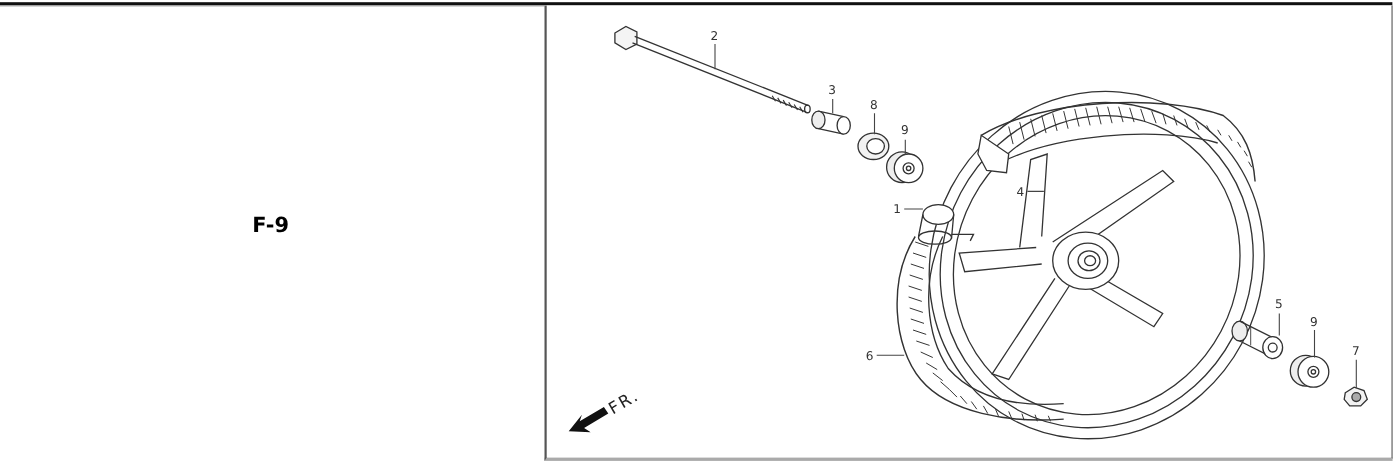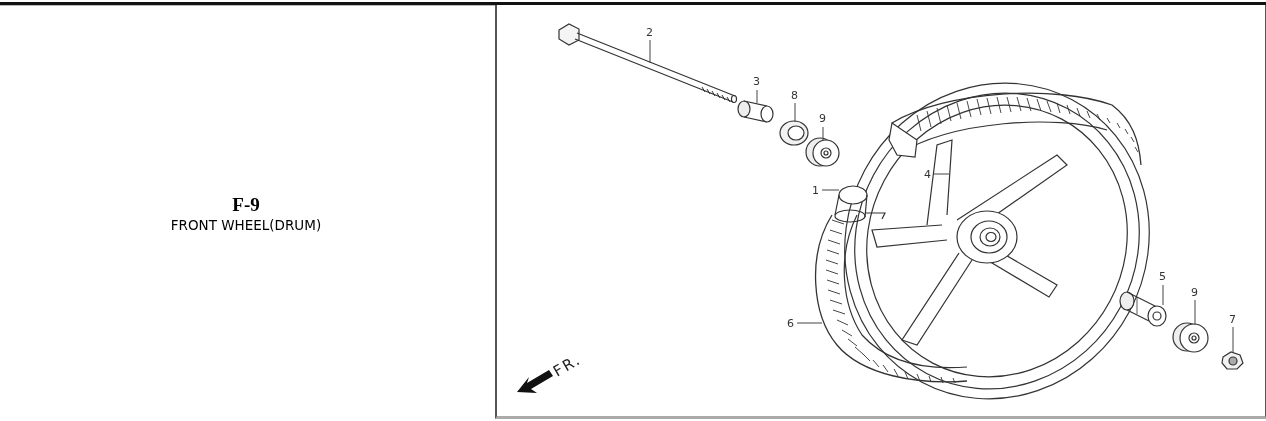--- a/index.html
+++ b/index.html
@@ -1,35 +1,34 @@
 <!DOCTYPE html>
 <html><head>
 <meta charset="utf-8">
 <style>
   html, body { margin: 0; padding: 0; background: #ffffff; }
   body { width: 1266px; height: 421px; position: relative; overflow: hidden; font-family: "DejaVu Sans", sans-serif; }
   .top-rule { position: absolute; left: 0; top: 2px; width: 1266px; height: 3px; background: #111; }
   .top-rule-shadow { position: absolute; left: 0; top: 5px; width: 1266px; height: 1px; background: #bbb; }
   .caption { position: absolute; left: 120px; top: 194px; width: 252px; text-align: center; color: #000; }
-  .caption .code { font-weight: bold; font-size: 19px; line-height: 22px; font-family: Liberation Serif, serif; }
+  .caption .code { font-weight: bold; font-size: 19px; line-height: 22px; }
   .caption .name { font-size: 13.5px; line-height: 16px; margin-top: 1px; }
   .frame { position: absolute; left: 495px; top: 5px; width: 768px; height: 411px;
            border-left: 2px solid #555; border-right: 3px solid #555; border-bottom: 3px solid #aaa; background: #fff; }
   .frame svg { position: absolute; left: 0; top: 0; }
   .callout { font-family: "DejaVu Sans", sans-serif; font-size: 11px; fill: #333; }
 </style>
 </head>
 <body>
 
 <div class="top-rule"></div>
 <div class="top-rule-shadow"></div>
 
 <div class="caption">
   <div class="code">F-9</div>
-  <div class="name">FRONT WHEEL(DRUM)</div>
 </div>
 
 <div class="frame">
   <svg width="768" height="411" viewBox="0 0 768 411">
     <g stroke="#333" fill="none" stroke-width="1.2">
 
       <g>
         <polygon points="62,25 72,19 82,24 82,35 72,40 62,34" fill="#f4f4f4"></polygon>
         <line x1="80" y1="28" x2="238" y2="91"></line>
         <line x1="78" y1="34" x2="236" y2="97"></line>

